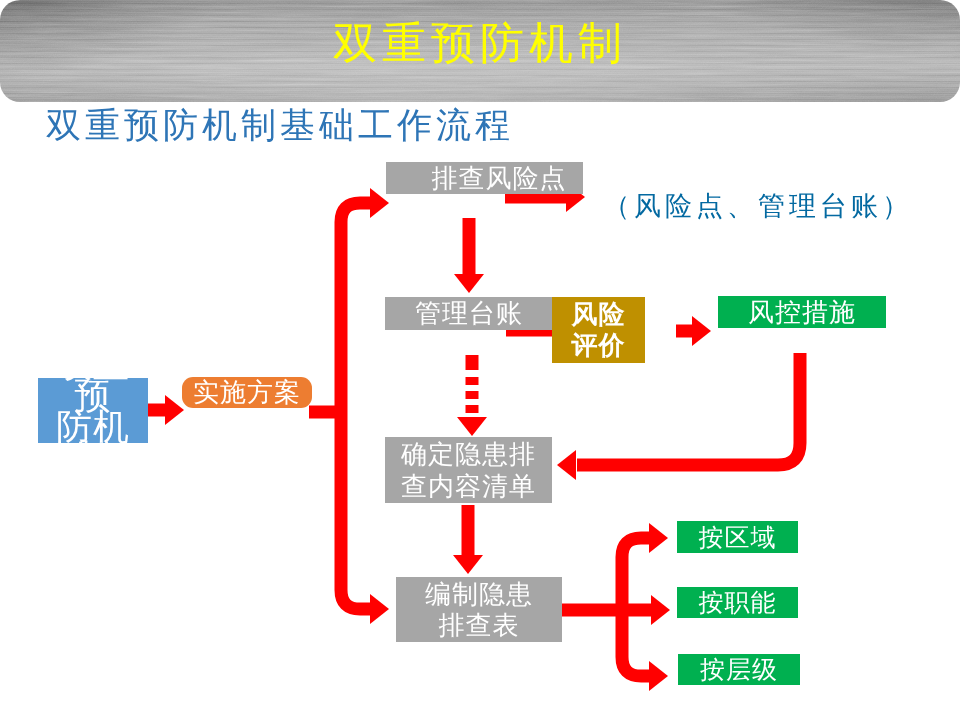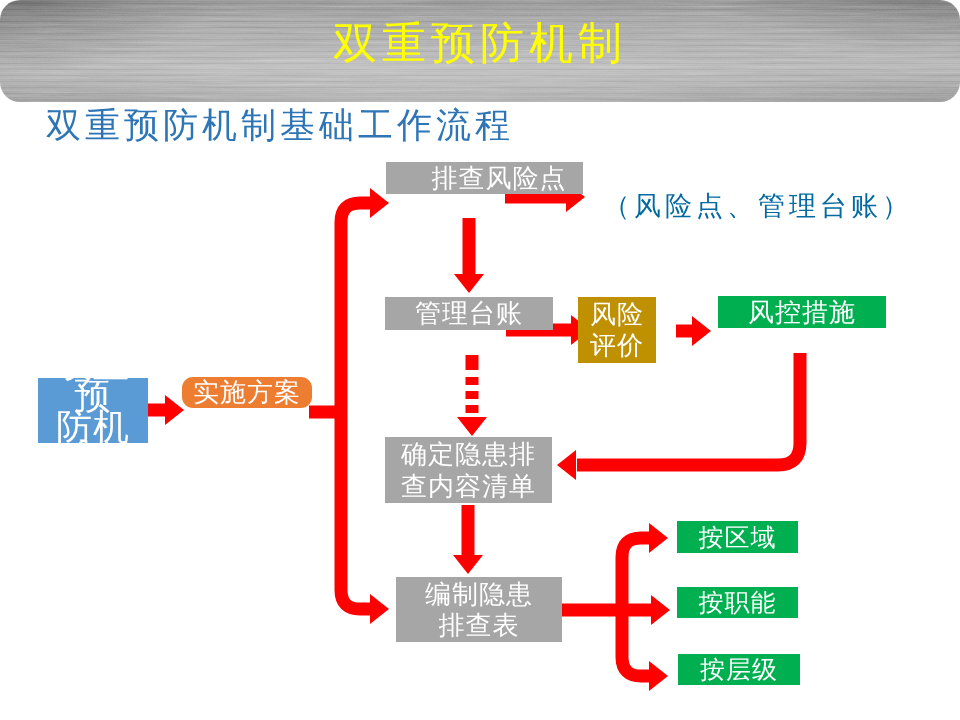--- a/index.html
+++ b/index.html
@@ -125,21 +125,21 @@
       <polygon points="668,538 649,523 649,553"></polygon>
       <polygon points="668,676 649,661 649,691"></polygon>
     </g>
   </svg>
 
   <div class="node blue" style="left:38px;  top:378px; width:110px; height:65px;">双重预
 防机制</div>
   <div class="node orange" style="left:182px; top:377px; width:130px; height:31px;border-radius:11px;">实施方案</div>
   <div class="node gray" style="left:386px; top:162px; width:168px; height:32px;padding-left:29px;">排查风险点</div>
   <div class="node gray" style="left:385px; top:297px; width:168px; height:33px;">管理台账</div>
-  <div class="node gold" style="left:578px; top:297px; width:78px;  height:66px;">风险
+  <div class="node gold" style="left:552px; top:297px; width:93px;  height:66px;font-weight:bold;">风险
 评价</div>
   <div class="node green" style="left:712px; top:296px; width:168px; height:32px;margin-left:6px;">风控措施</div>
   <div class="node gray" style="left:385px; top:437px; width:167px; height:66px; line-height:32px;">确定隐患排
 查内容清单</div>
   <div class="node gray" style="left:396px; top:577px; width:166px; height:65px;">编制隐患
 排查表</div>
   <div class="node green small" style="left:677px; top:521px; width:121px; height:32px;">按区域</div>
   <div class="node green small" style="left:677px; top:587px; width:121px; height:31px;">按职能</div>
   <div class="node green small" style="left:678px; top:654px; width:122px; height:31px;">按层级</div>
 

